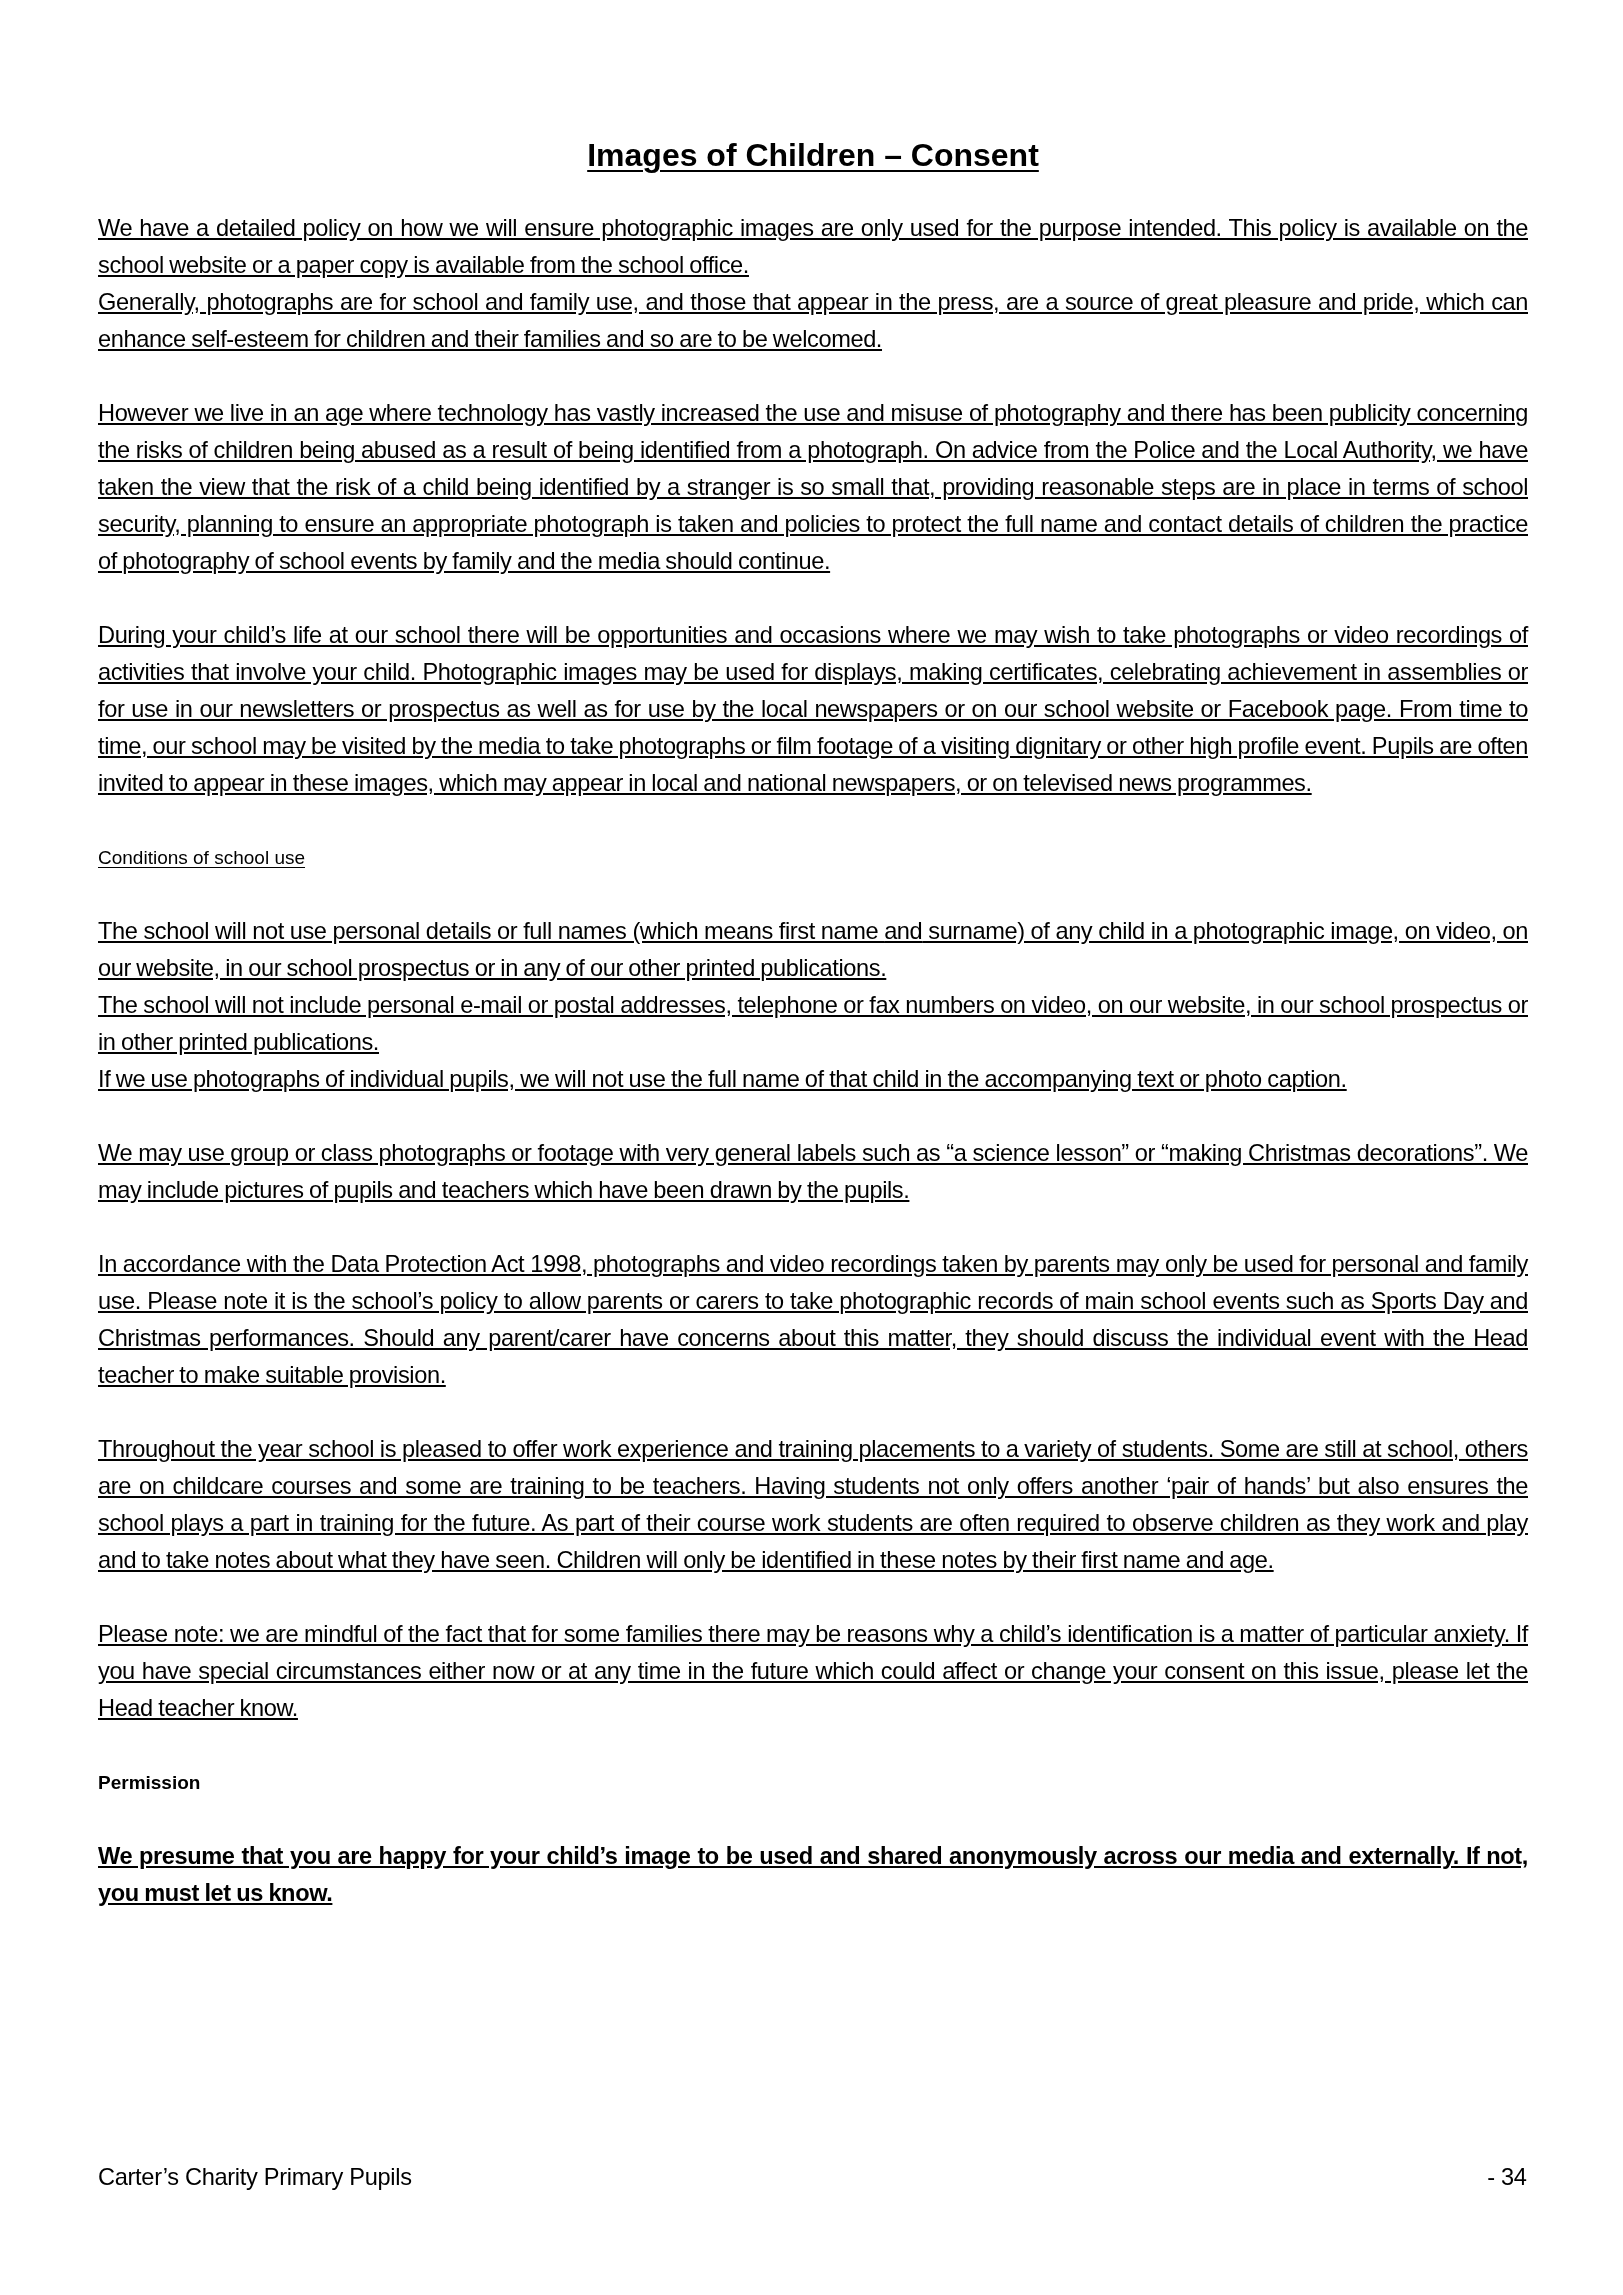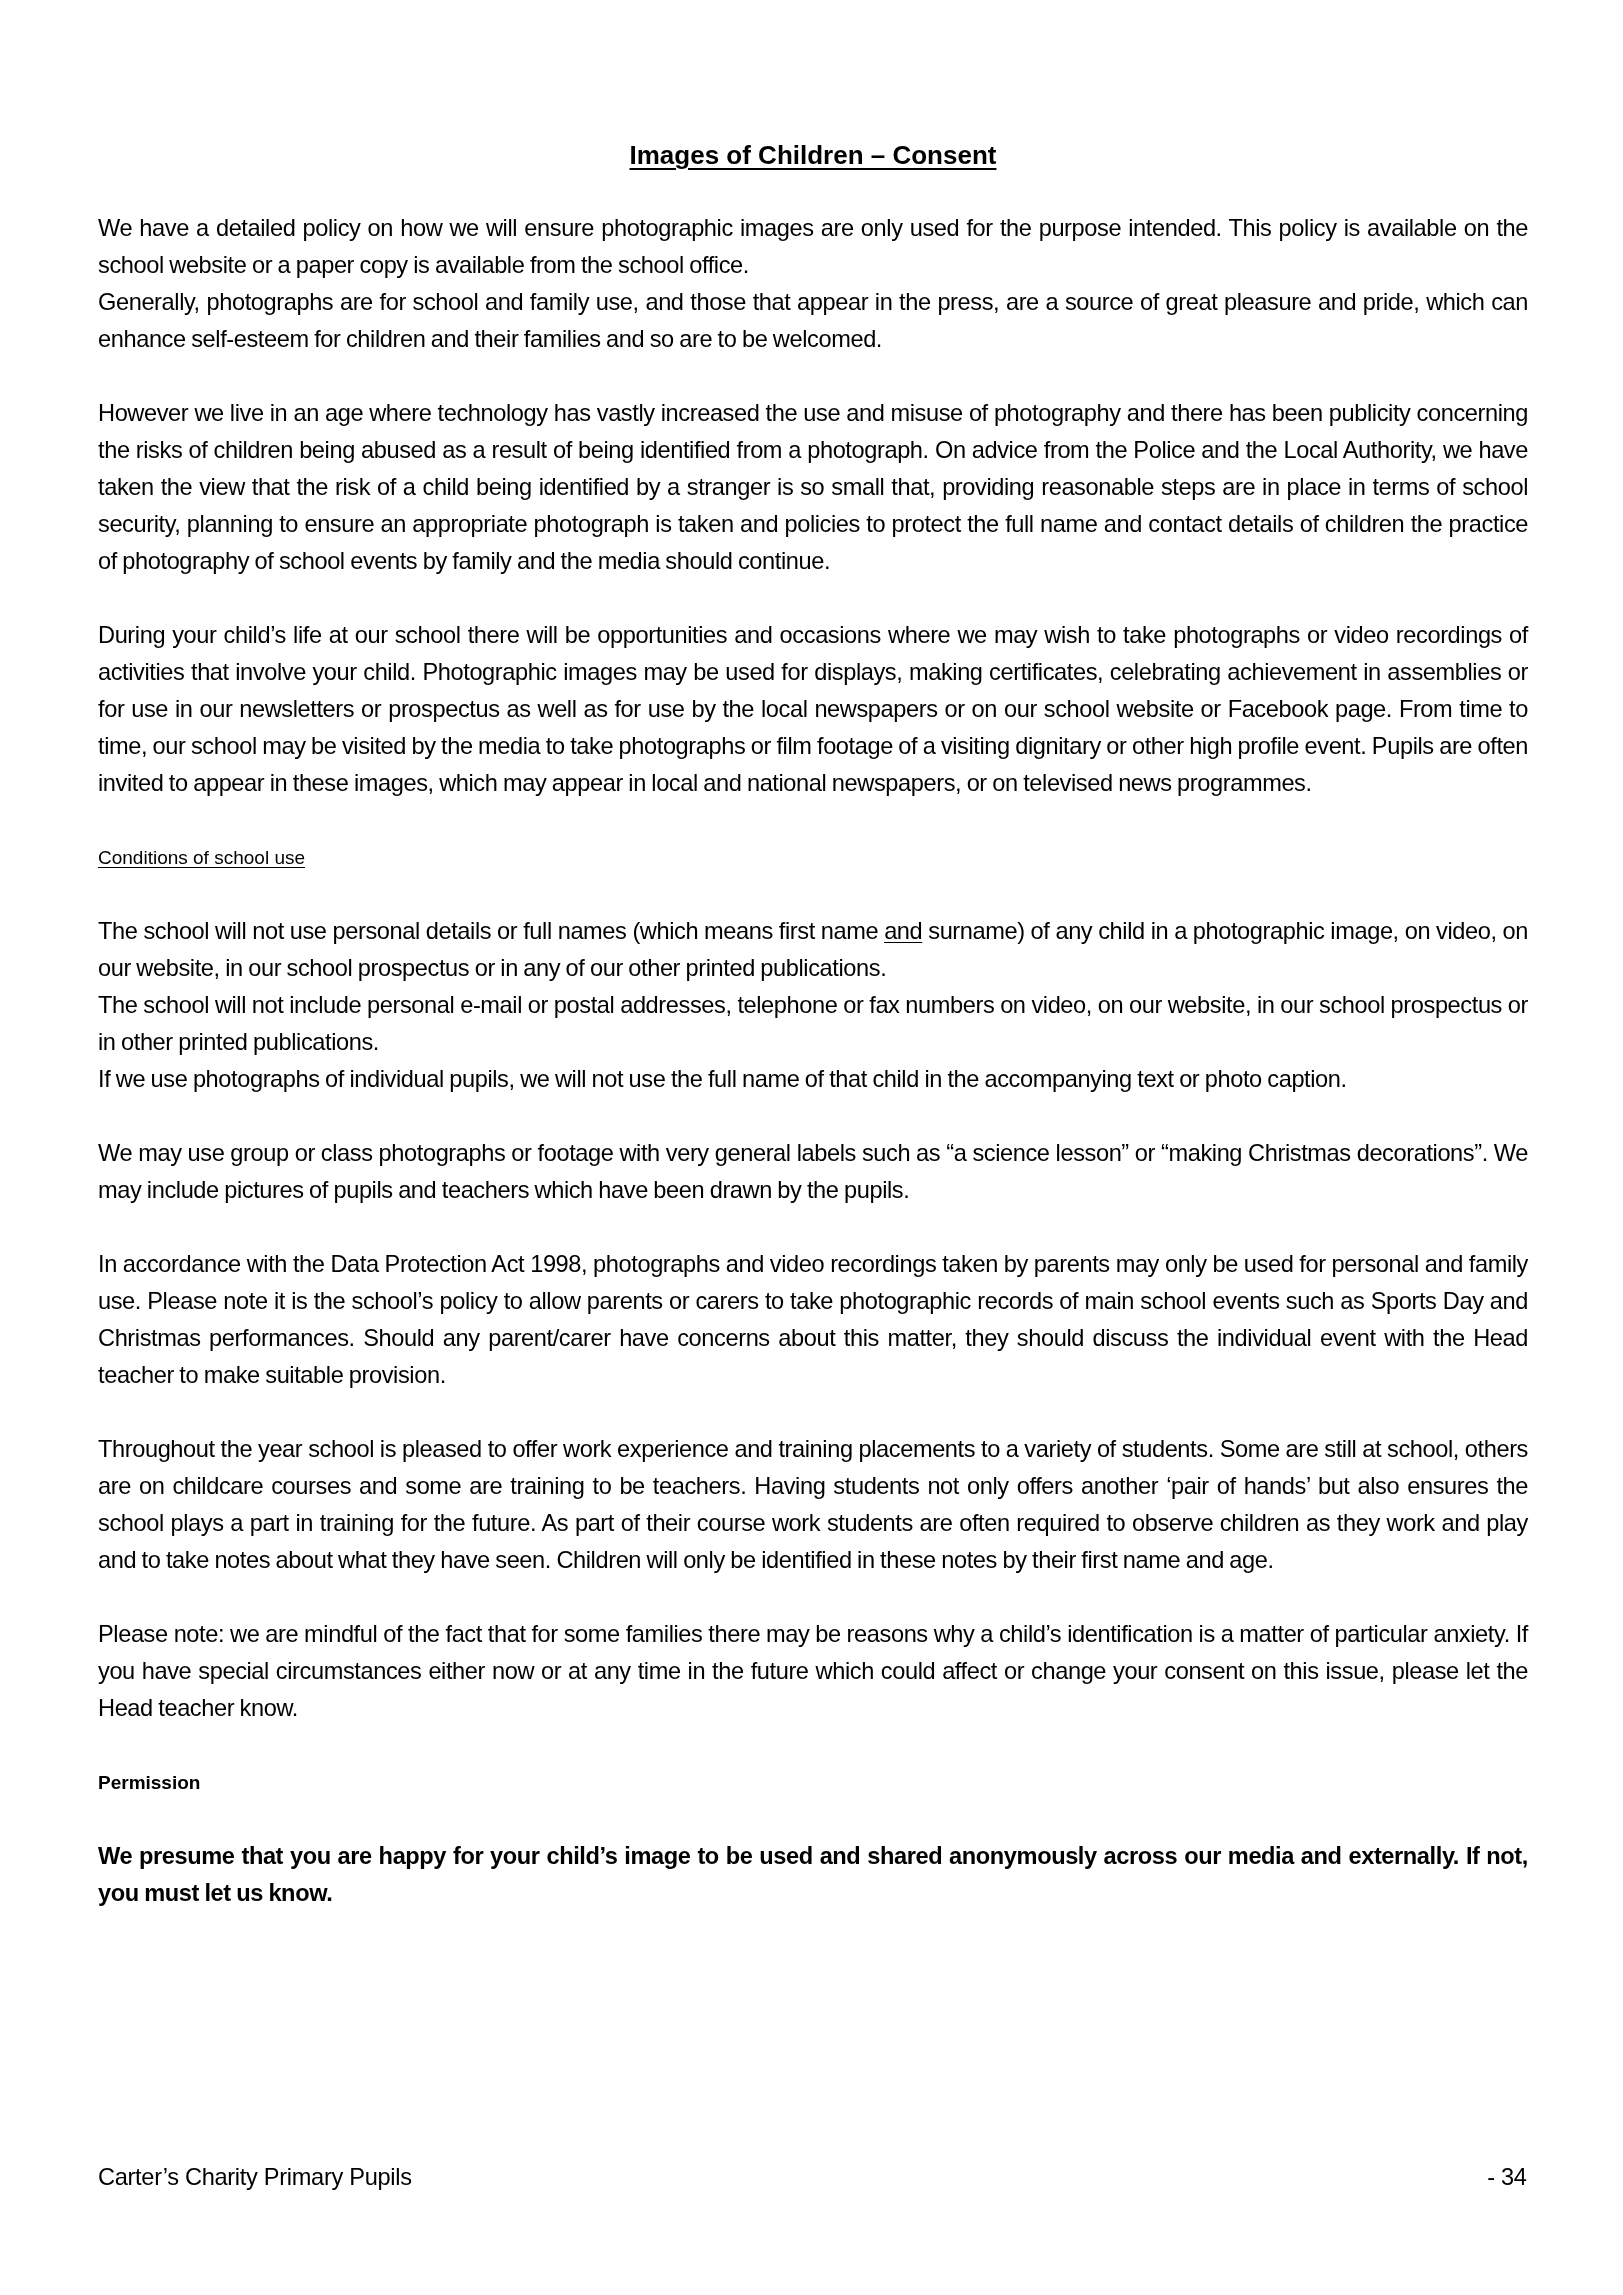--- a/index.html
+++ b/index.html
@@ -17,36 +17,36 @@
     }
     .page {
       position: absolute;
       left: 98px;
       top: 137px;
       width: 1430px;
     }
     .title {
       text-align: center;
       font-weight: bold;
-      font-size: 26px;
+      font-size: 32px;
       line-height: 37px;
       text-decoration: underline;
       text-decoration-thickness: 2px;
       text-underline-offset: 3.9px;
       margin: 0 0 36px 0;
     }
     p {
       margin: 0;
       font-size: 23.6px;
       line-height: 37px;
       text-align: justify;
       letter-spacing: -0.4px;
       word-spacing: -0.7px;
     }
-    .para-block { margin-bottom: 37px; }
+    .para-block { margin-bottom: 37px; text-decoration: underline; }
     .u { text-decoration: underline; text-decoration-thickness: 1.3px; text-underline-offset: 3.3px; }
     .subheading {
       font-size: 19px;
       line-height: 37px;
       margin: 0 0 37px 0;
     }
     .bold { font-weight: bold; }
     .footer {
       position: absolute;
       top: 2159px;

